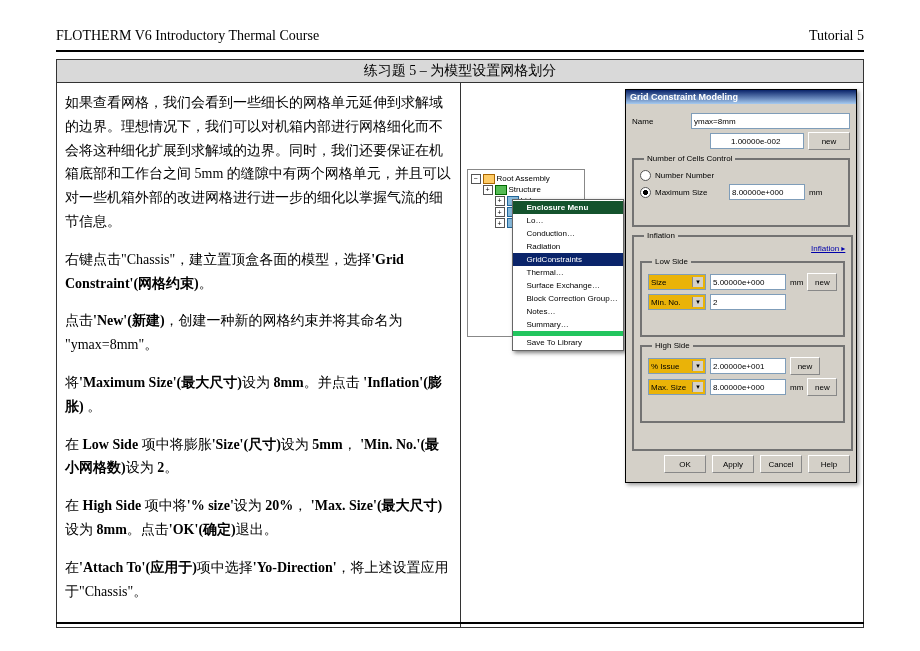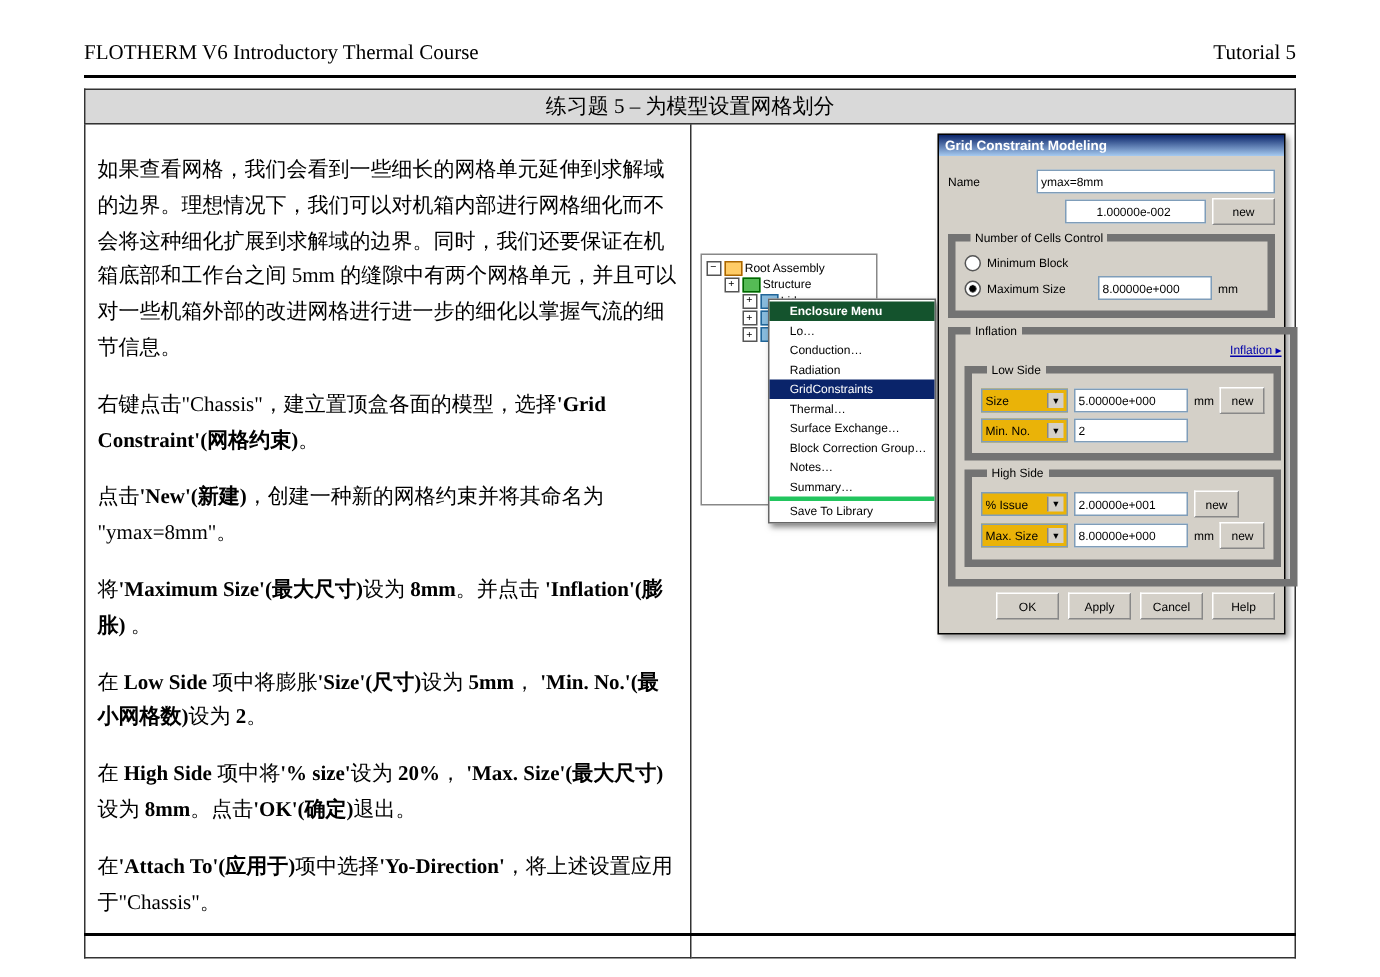--- a/index.html
+++ b/index.html
@@ -2,36 +2,36 @@
 <html><head>
 <meta charset="utf-8">
 <style>
   body { margin:0; font-family:"Times New Roman",serif; font-size:14px; background:#fff; color:#000; }
   .page { width:920px; height:651px; box-sizing:border-box; padding:28px 56px 22px 56px; position:relative; }
   .top-header { display:flex; justify-content:space-between; font-size:14px; margin-bottom:6px; }
   .rule { height:2px; background:#000; margin-bottom:7px; }
   .main-table { border-collapse:collapse; width:100%; }
   .main-table td { border:1px solid #333; vertical-align:top; }
   .title-cell { background:#d9d9d9; text-align:center; font-family:"SimSun","Songti SC",serif; font-size:14px; padding:2px 0; }
-  .body-cell { width:50%; padding:19px 8px 10px 8px; font-family:"SimSun","Songti SC",serif; line-height:1.7; font-size:14px; }
+  .body-cell { width:50%; padding:8px 8px 10px 8px; font-family:"SimSun","Songti SC",serif; line-height:1.7; font-size:14px; }
   .body-cell p { margin:0 0 14px 0; }
   .strong-en { font-family:"Times New Roman",serif; font-weight:bold; }
   .en { font-family:"Times New Roman",serif;margin-top:20px; }
   .image-cell { width:50%; padding:6px; }
 
   
   .shot { font-family:Arial,sans-serif; font-size:8px; color:#000; }
   .dialog { position:absolute; background:#d4d0c8; border:1px solid #000; box-shadow:2px 2px 4px rgba(0,0,0,.4); }
   .dlg-title { background:linear-gradient(#0a246a,#a6caf0); color:#fff; font-size:9px; font-weight:bold; padding:2px 4px; }
   .gc-body { padding:6px; font-size:8px; }
   .gc-row { display:flex; align-items:center; gap:4px; margin:3px 0; }
   .gc-label { width:55px; }
   .gc-field { background:#fff; border:1px solid #7f9db9; height:14px; padding:0 2px; font-size:8px; display:flex; align-items:center; }
   .gc-btn { background:#d4d0c8; border:1px solid #888; border-top-color:#fff; border-left-color:#fff; height:16px; min-width:40px; font-size:8px; display:flex; align-items:center; justify-content:center; }
-  .gc-fieldset { border:5px solid #737373; padding:4px 6px 4px 6px; margin:4px 0; }
+  .gc-fieldset { border:2px solid #737373; padding:4px 6px 22px 6px; margin:4px 0; }
   .gc-legend { font-size:8px; background:#d4d0c8; padding:0 3px; margin-left:4px; }
   .gc-radio { width:9px; height:9px; border:1px solid #555; border-radius:50%; background:#fff; }
   .gc-dropdown { background:#eab308; border:1px solid #7f9db9; height:14px; width:52px; display:flex; align-items:center; justify-content:space-between; padding:0 2px; font-size:8px; }
   .gc-arrow { width:10px; height:10px; background:#d4d0c8; border-left:1px solid #888; display:flex; align-items:center; justify-content:center; font-size:7px; }
   .gc-link { color:#00a; text-decoration:underline; font-size:8px; text-align:right; cursor:pointer; }
 
   .tree-panel { position:absolute; background:#fff; border:1px solid #888; font-size:8px; padding:3px 3px; line-height:1.4; }
   .tree-row { display:flex; align-items:center; gap:2px; white-space:nowrap; }
   .tree-box { width:8px; height:8px; border:1px solid #555; background:#fff; font-size:7px; display:flex; align-items:center; justify-content:center; line-height:1; }
   .tree-ic { width:10px; height:8px; }
@@ -133,40 +133,40 @@
             <div style="background:#14532d;color:#fff;font-weight:bold;">Enclosure Menu</div>
             <div>Lo…</div>
             <div>Conduction…</div>
             <div>Radiation</div>
             <div class="hl">GridConstraints</div>
             <div>Thermal…</div>
             <div>Surface Exchange…</div>
             <div>Block Correction Group…</div>
             <div>Notes…</div>
             <div>Summary…</div>
-            <div style="border-top:3px solid #22c55e;">Save To Library</div>
+            <div style="border-top:5px solid #22c55e;">Save To Library</div>
           </div>
 
           <div class="dialog" style="right:0; top:0; width:230px;">
             <div class="dlg-title">Grid Constraint Modeling</div>
             <div class="gc-body">
               <div class="gc-row">
                 <span class="gc-label">Name</span>
                 <span class="gc-field" style="flex:1;">ymax=8mm</span>
               </div>
               <div class="gc-row" style="justify-content:flex-end;">
                 <span class="gc-field" style="width:70px;padding-left:20px;">1.00000e-002</span>
                 <span class="gc-btn">new</span>
               </div>
 
               <fieldset class="gc-fieldset">
                 <legend class="gc-legend">Number of Cells Control</legend>
                 <div class="gc-row">
                       <span class="gc-radio"></span>
-                      <span>Minimum Block</span>
+                      <span>Number Number</span>
                     </div>
                 <div class="gc-row">
                   <span class="gc-radio" style="background:radial-gradient(#000 35%,#fff 40%);"></span>
                   <span style="width:70px;">Maximum Size</span>
                   <span class="gc-field" style="width:70px;">8.00000e+000</span>
                   <span>mm</span>
                 </div>
               </fieldset>
 
               <fieldset class="gc-fieldset">

